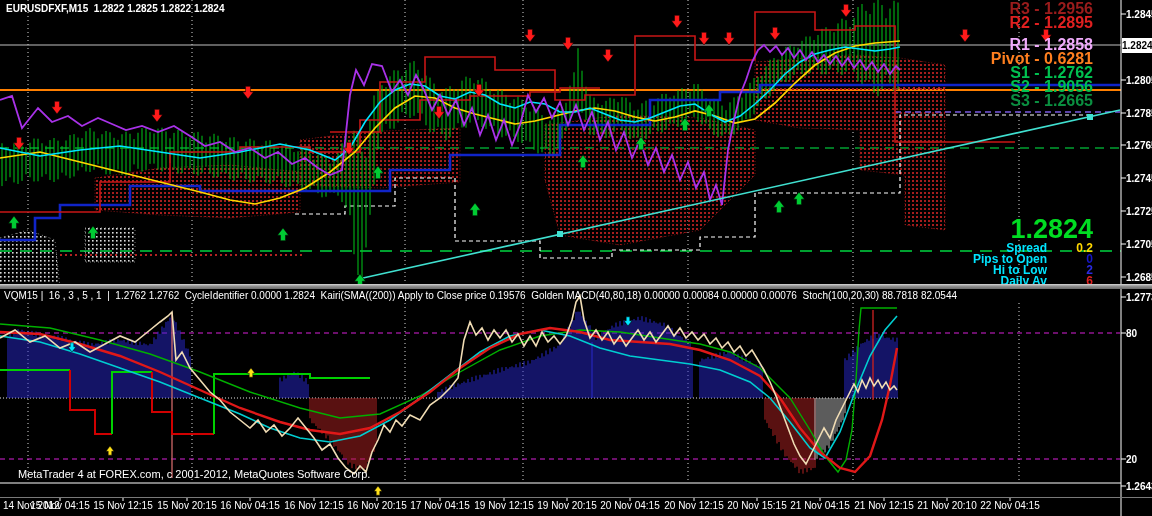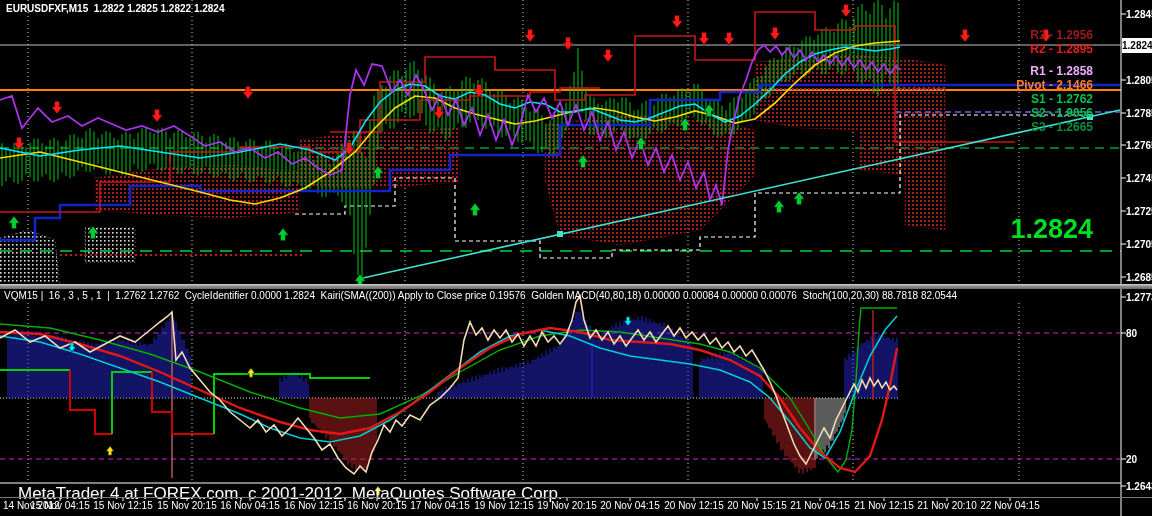--- a/index.html
+++ b/index.html
@@ -1,30 +1,30 @@
 <!DOCTYPE html>
 <html><head>
 <meta charset="utf-8">
 <style>
   html,body{margin:0;padding:0;background:#000;}
   body{width:1152px;height:516px;position:relative;overflow:hidden;
        font-family:"Liberation Sans",sans-serif;}
   .abs{position:absolute;}
   #plot{position:absolute;left:0;top:0;}
   #chart-title{left:6px;top:3px;color:#fff;font-weight:bold;font-size:10px;white-space:pre;}
-  #pivot-panel{right:59px;top:28px;text-align:right;line-height:14px;font-size:12px;font-weight:bold;}
+  #pivot-panel{right:59px;top:2px;text-align:right;line-height:14px;font-size:16px;font-weight:bold;}
   #info-panel{right:59px;top:215px;text-align:right;}
   #big-price{font-size:27px;font-weight:bold;color:#00dd22;line-height:28px;}
   .info-row{display:flex;justify-content:flex-end;font-size:12px;font-weight:bold;line-height:11px;height:11px;}
   .info-row .lbl{color:#00e5ff;}
   .info-row .val{min-width:46px;text-align:right;}
   #sep-bar{left:0;top:284px;width:1152px;height:5px;
            background:linear-gradient(#d6d6d6,#909090 45%,#6a6a6a);}
   #indicator-bar{left:4px;top:290px;color:#fff;font-size:10px;white-space:pre;}
-  #copyright{left:3px;top:484px;color:#fff;font-size:17px;padding-left:15px;}
+  #copyright{left:3px;top:468px;color:#fff;font-size:11px;padding-left:15px;}
   #time-axis-line{left:0;top:497px;width:1152px;height:1px;background:#7a7a7a;}
   #price-box{left:1122px;top:38px;width:30px;height:15px;background:#fff;color:#000;
              font-size:10px;font-weight:bold;text-align:center;line-height:15px;}
 </style>
 </head>
 <body>
 
 <svg id="plot" width="1152" height="516">
   <defs>
     <pattern id="rd" width="4" height="4" patternUnits="userSpaceOnUse">
@@ -746,28 +746,46 @@
     <line x1="947" y1="497" x2="947" y2="501" stroke="#ffffff" stroke-width="1"></line>
     <line x1="1010" y1="497" x2="1010" y2="501" stroke="#ffffff" stroke-width="1"></line>
   </svg>
 
 <div class="abs" id="chart-title">EURUSDFXF,M15  1.2822 1.2825 1.2822 1.2824</div>
 
 <div class="abs" id="pivot-panel">
     <div style="color: rgb(155, 28, 28);">R3 - 1.2956</div>
     <div style="color: rgb(224, 32, 32); text-align: right;">R2 - 1.2895</div>
     <div style="color: #f0abfc; margin-top: 8px;">R1 - 1.2858</div>
-    <div style="color: rgb(255, 127, 31);">Pivot - 2.1466</div>
+    <div style="color: rgb(255, 127, 31);">Pivot - 0.6281</div>
     <div style="color: rgb(0, 192, 80);">S1 - 1.2762</div>
     <div style="color: rgb(0, 192, 80);">S2 - 1.9056</div>
     <div style="color: rgb(10, 143, 64);">S3 - 1.2665</div>
   </div>
 
 <div class="abs" id="info-panel">
   <div id="big-price" style="color: rgb(0, 221, 34);">1.2824</div>
+  <div id="info-rows">
+      <div class="info-row">
+        <span class="lbl">Spread</span>
+        <span class="val" style="color: rgb(255, 215, 0);">0.2</span>
+      </div>
+      <div class="info-row">
+        <span class="lbl">Pips to Open</span>
+        <span class="val" style="color: rgb(21, 21, 200);">0</span>
+      </div>
+      <div class="info-row">
+        <span class="lbl">Hi to Low</span>
+        <span class="val" style="color: rgb(42, 42, 224);">2</span>
+      </div>
+      <div class="info-row">
+        <span class="lbl">Daily Av</span>
+        <span class="val" style="color: rgb(224, 32, 32);">6</span>
+      </div>
+    </div>
 </div>
 
 <div class="abs" id="price-box">1.2824</div>
 
 <div class="abs" id="sep-bar"></div>
 
 <div class="abs" id="indicator-bar">VQM15 |  16 , 3 , 5 , 1  |  1.2762 1.2762  CycleIdentifier 0.0000 1.2824  Kairi(SMA((200)) Apply to Close price 0.19576  Golden MACD(40,80,18) 0.00000 0.00084 0.00000 0.00076  Stoch(100,20,30) 88.7818 82.0544</div>
 
 <div class="abs" id="copyright">MetaTrader 4 at FOREX.com, c 2001-2012, MetaQuotes Software Corp.</div>
 

